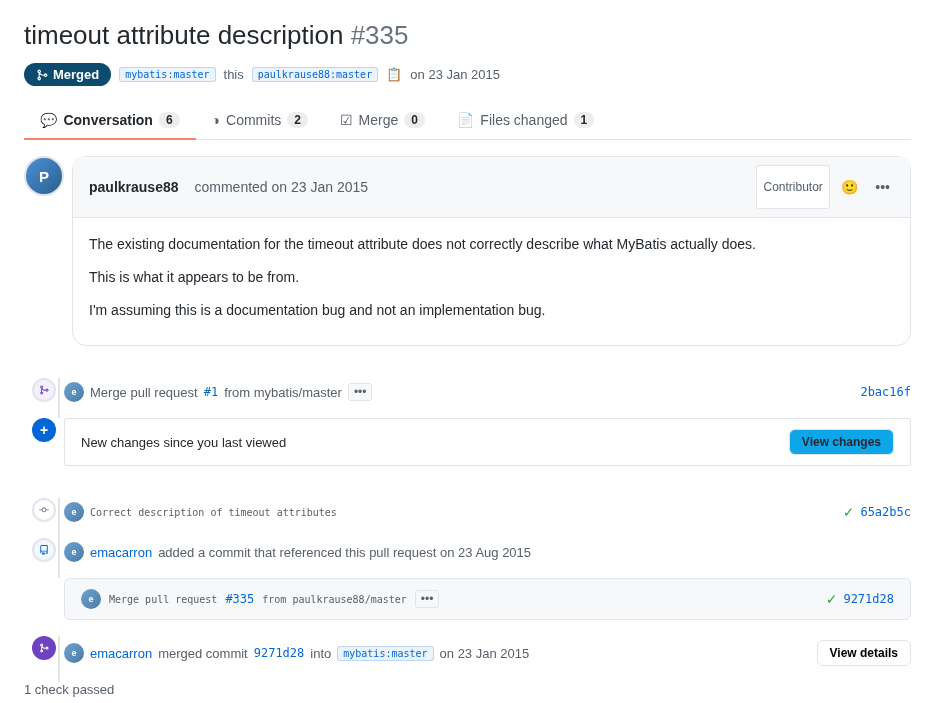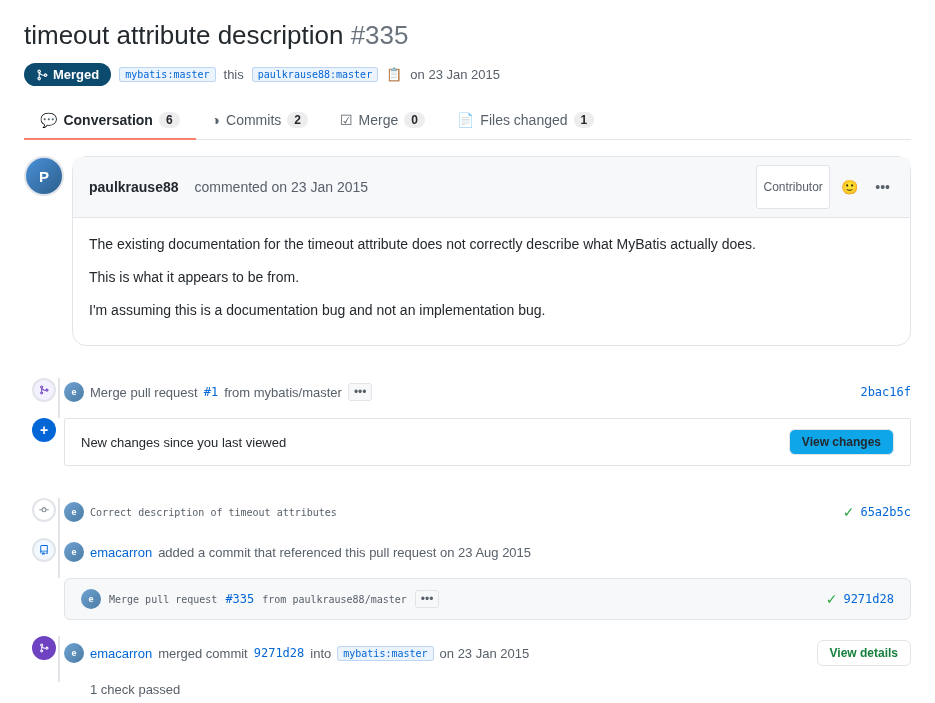--- a/index.html
+++ b/index.html
@@ -291,28 +291,27 @@
       font-size: 14px;
     }
 
     .view-details-btn {
       background: #fff;
       border: 1px solid #e1e4e8;
       border-radius: 6px;
       padding: 5px 12px;
       font-size: 12px;
       cursor: pointer;
-      color: #15803d;
+      color: #000000;
       font-weight: 600;
     }
 
     .check-passed {
       font-size: 13px;
       color: #586069;
-      margin-left: 66px;
     }
 
     .pr-big-avatar {
       width: 40px;
       height: 40px;
       border-radius: 50%;
       background: #586069;
       flex-shrink: 0;
       margin-right: 8px;
       border: 2px solid #e1e4e8;

